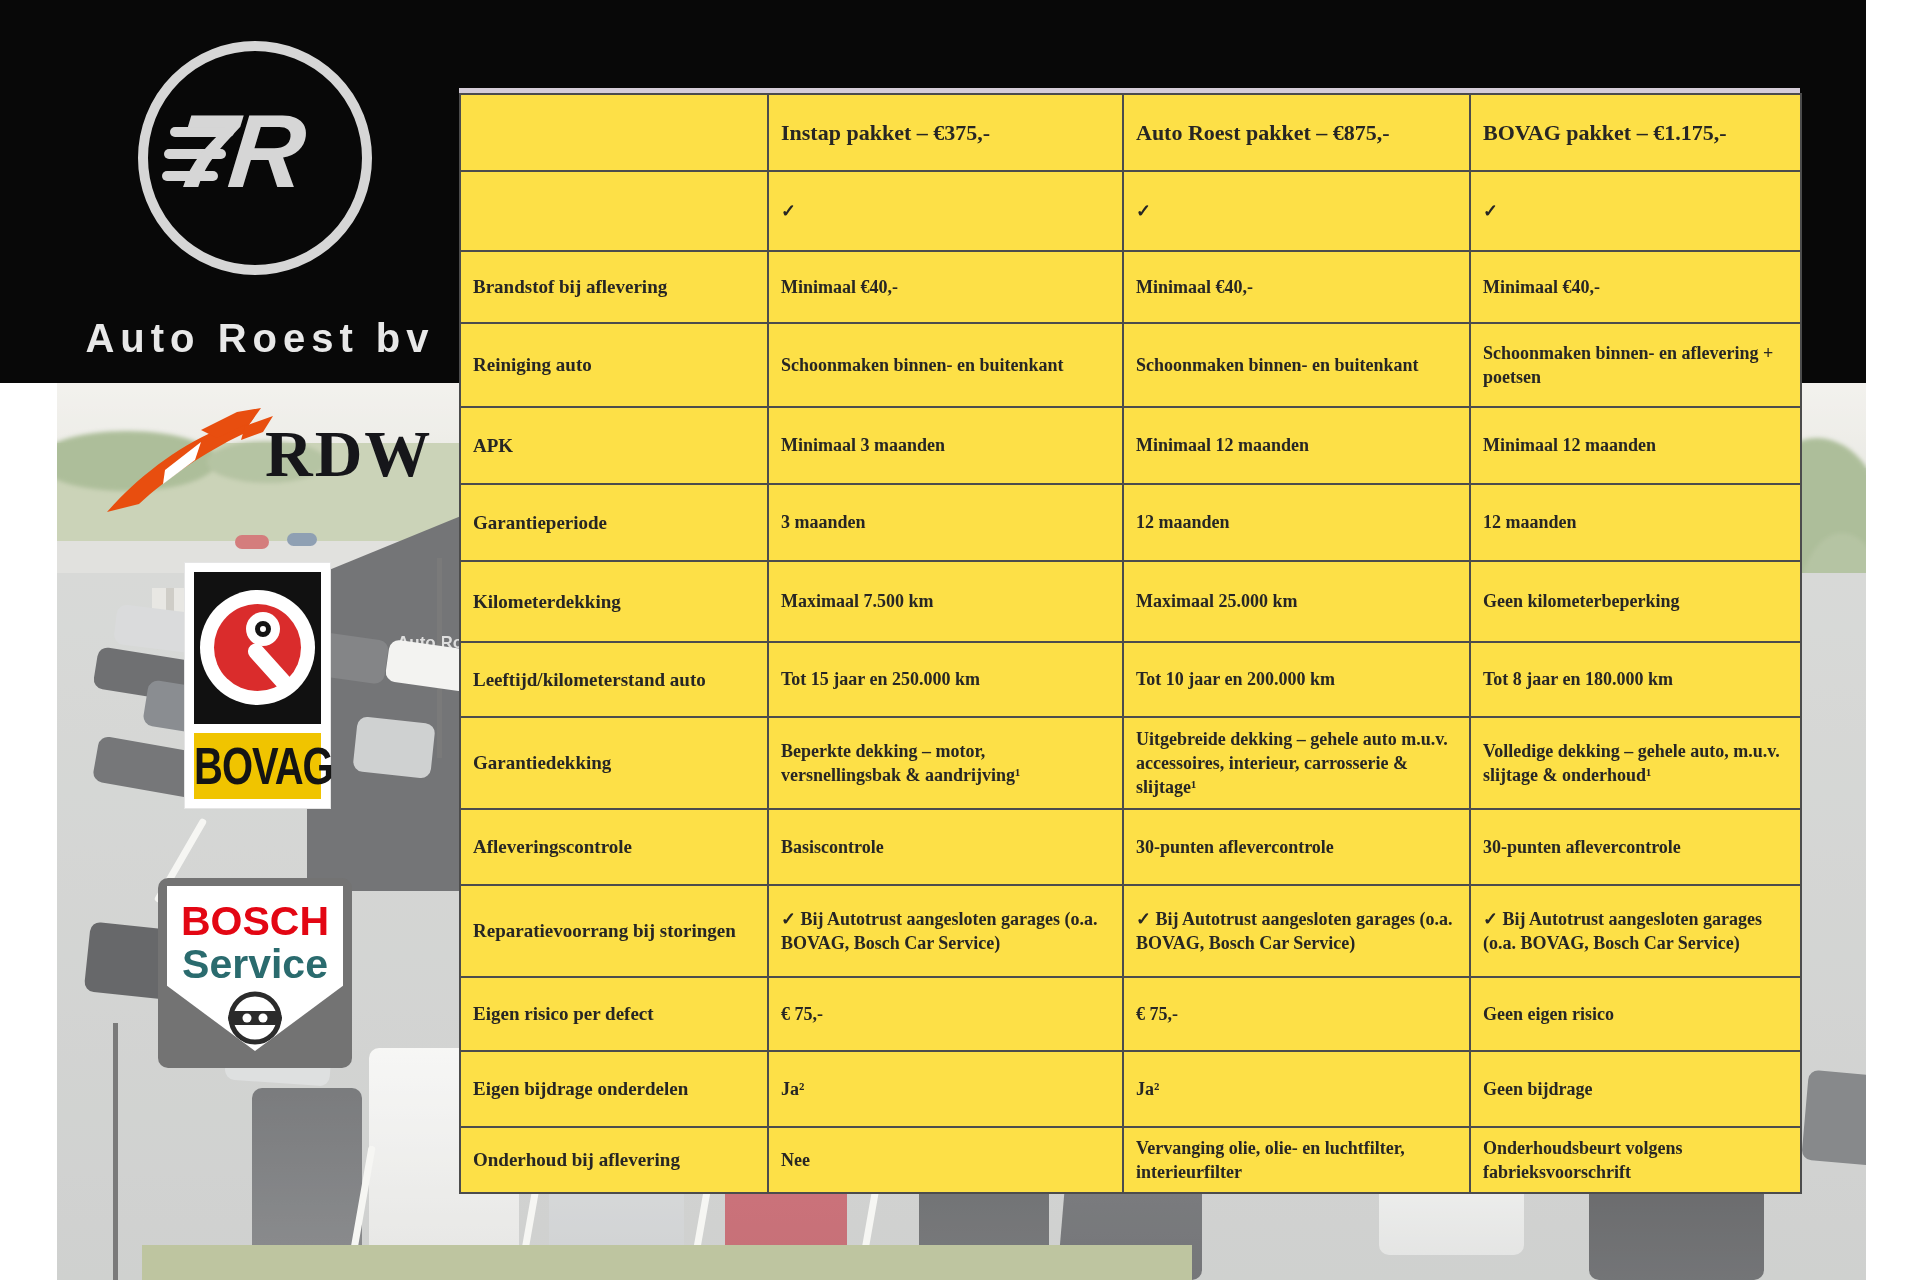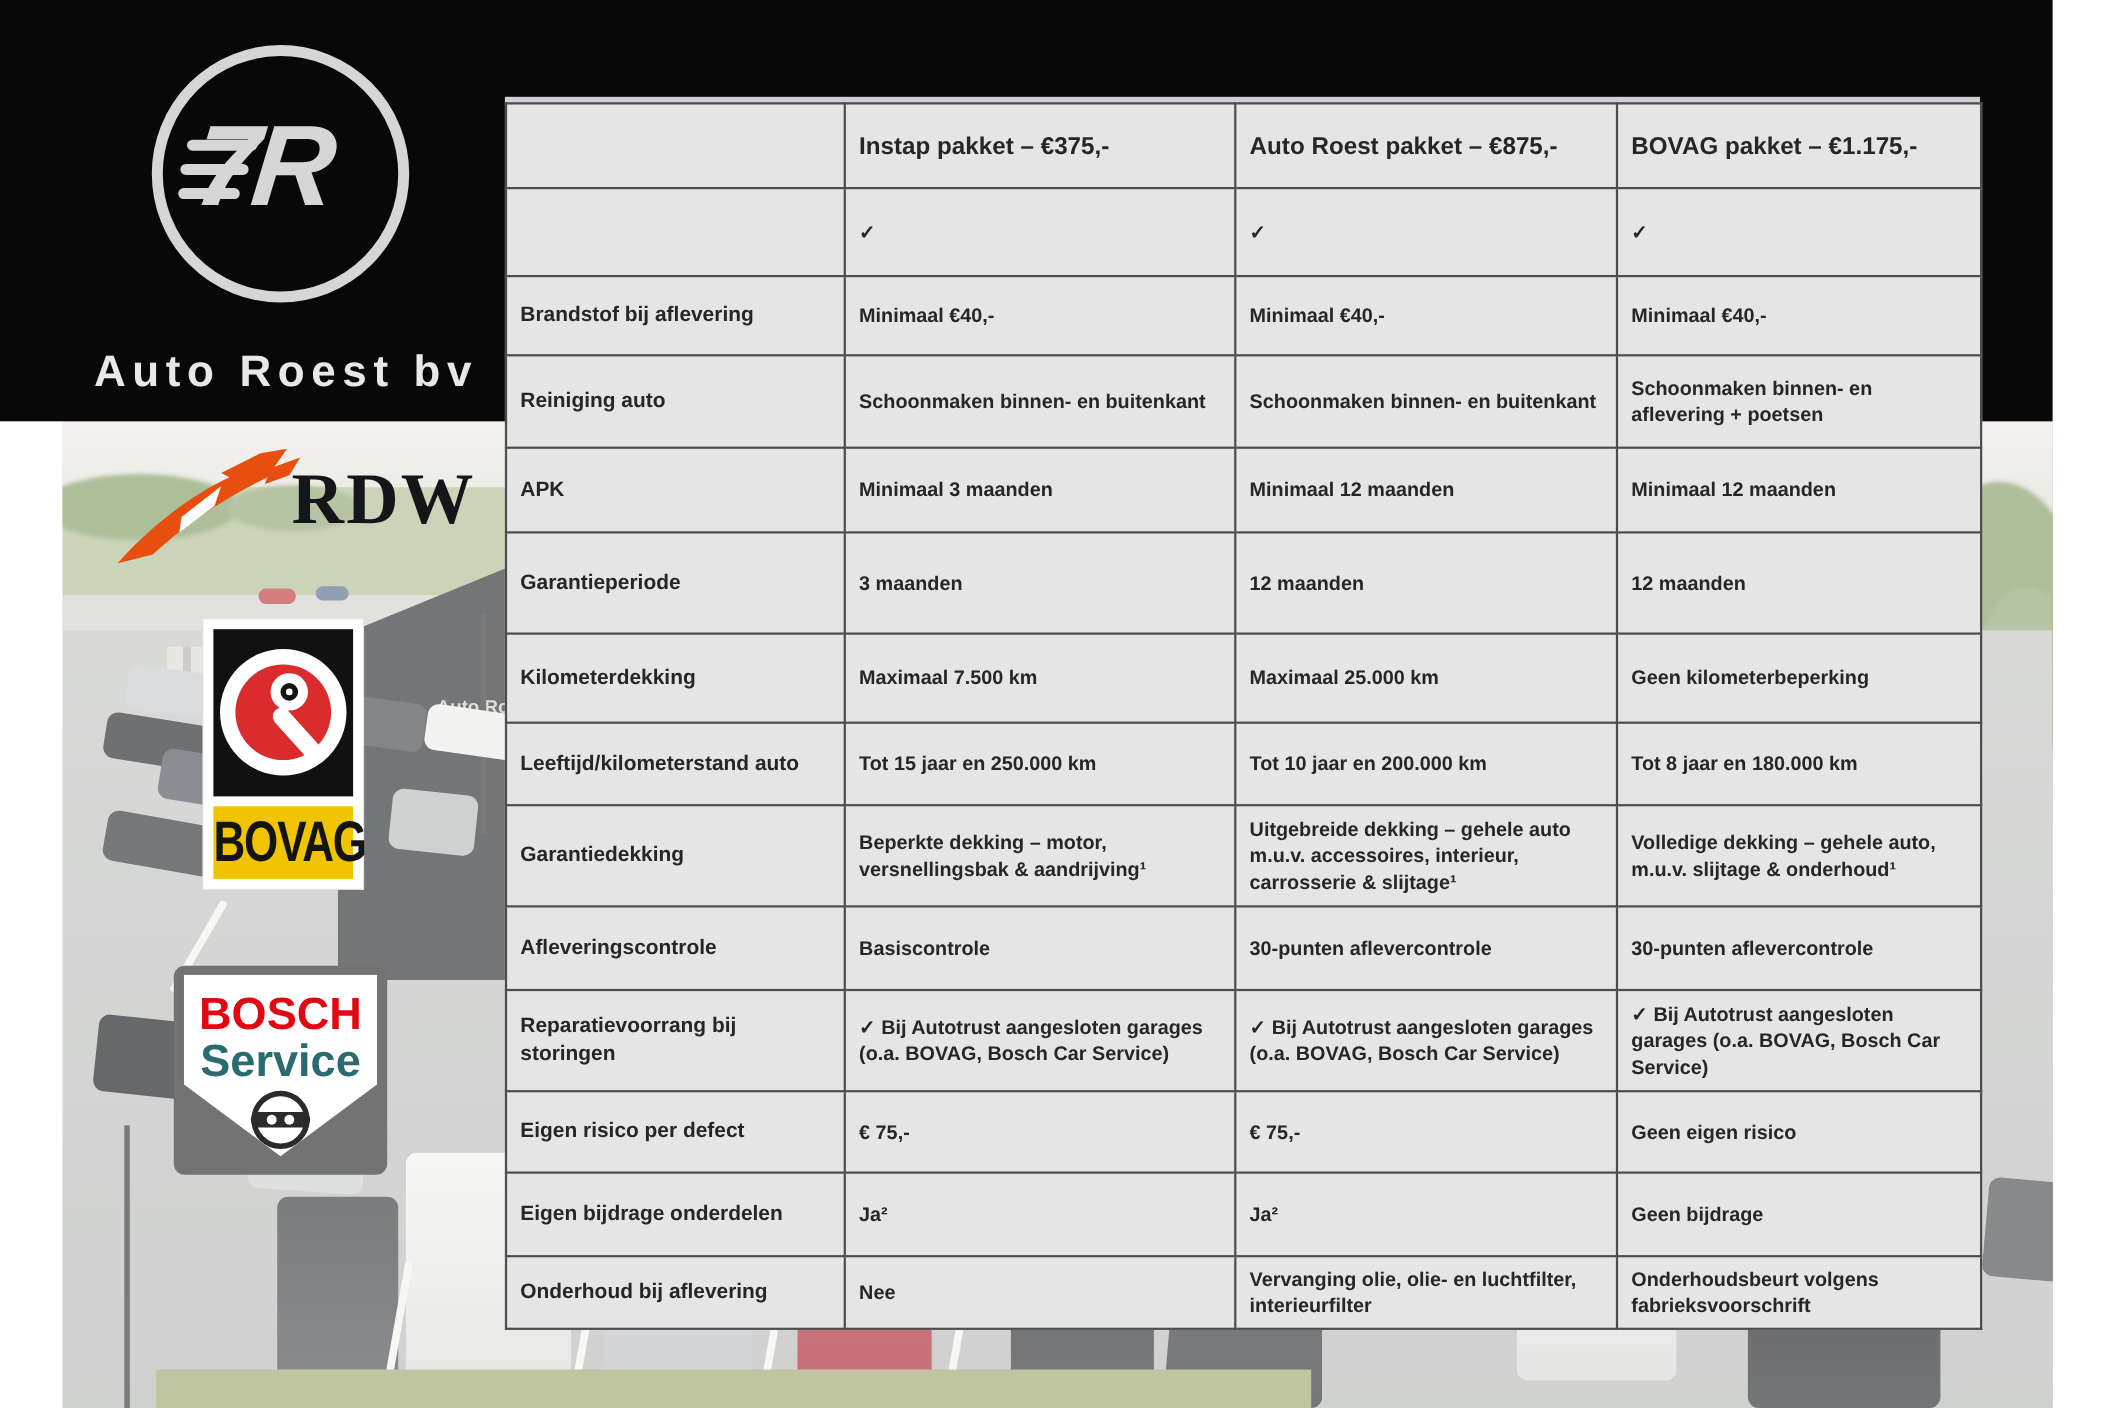--- a/index.html
+++ b/index.html
@@ -59,21 +59,21 @@
 
   
   .bosch{left:158px;top:878px;width:194px;height:190px;background:#737373;border-radius:10px;}
   .bosch-shield{position:absolute;left:9px;top:8px;width:176px;height:172px;background:#ffffff;
                 clip-path:polygon(0 0,100% 0,100% 58%,50% 96%,0 58%);text-align:center;}
   .bosch-word{margin-top:12px;font-size:41px;font-weight:bold;color:#e30613;letter-spacing:0px;}
   .service-word{margin-top:-4px;font-size:41px;font-weight:bold;color:#2a6b6e;}
 
   
   .pkg-wrap{left:459px;top:88px;width:1341px;border-top:5px solid #d5cdd8;}
-  table.pkg{border-collapse:collapse;table-layout:fixed;width:1341px;background:#e5e5e5;}
+  table.pkg{border-collapse:collapse;table-layout:fixed;width:1341px;background:#fde047;font-family:Liberation Serif, serif;}
   table.pkg th,table.pkg td{border:2px solid #4c4c4c;vertical-align:middle;text-align:left;
       color:#272624;padding:6px 14px 6px 12px;line-height:1.35;word-wrap:break-word;}
   table.pkg thead th{font-size:22px;font-weight:bold;}
   table.pkg tbody th{font-size:19px;font-weight:bold;}
   table.pkg tbody td{font-size:18px;font-weight:bold;}
   table.pkg{border-left:1px solid #8a8a8a;}
 </style>
 </head>
 <body>
 
@@ -208,21 +208,21 @@
       <td>Schoonmaken binnen- en buitenkant</td>
       <td>Schoonmaken binnen- en buitenkant</td>
       <td>Schoonmaken binnen- en aflevering + poetsen</td>
     </tr>
     <tr style="height:77px;">
       <th>APK</th>
       <td>Minimaal 3 maanden</td>
       <td>Minimaal 12 maanden</td>
       <td>Minimaal 12 maanden</td>
     </tr>
-    <tr style="height:92px;">
+    <tr style="height:77px;">
       <th>Garantieperiode</th>
       <td>3 maanden</td>
       <td>12 maanden</td>
       <td>12 maanden</td>
     </tr>
     <tr style="height:81px;">
       <th>Kilometerdekking</th>
       <td>Maximaal 7.500 km</td>
       <td>Maximaal 25.000 km</td>
       <td>Geen kilometerbeperking</td>

